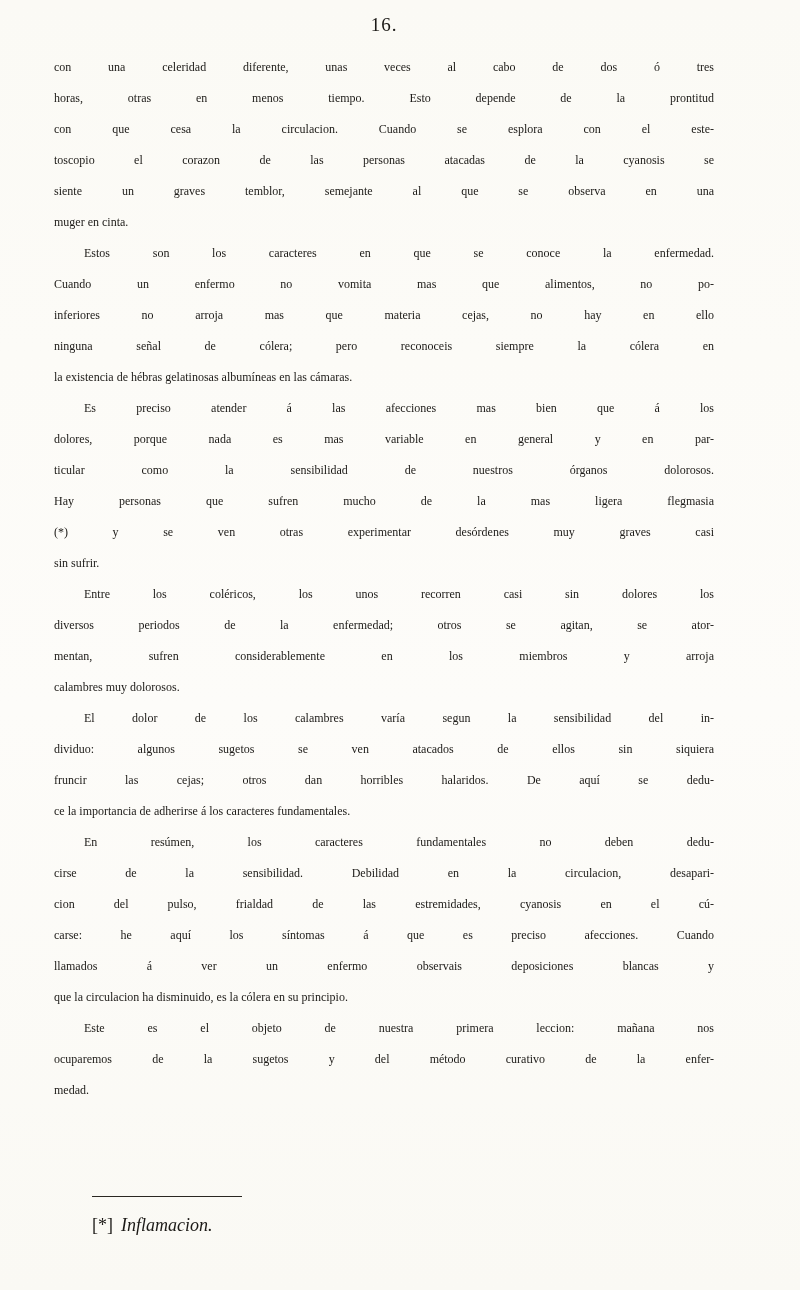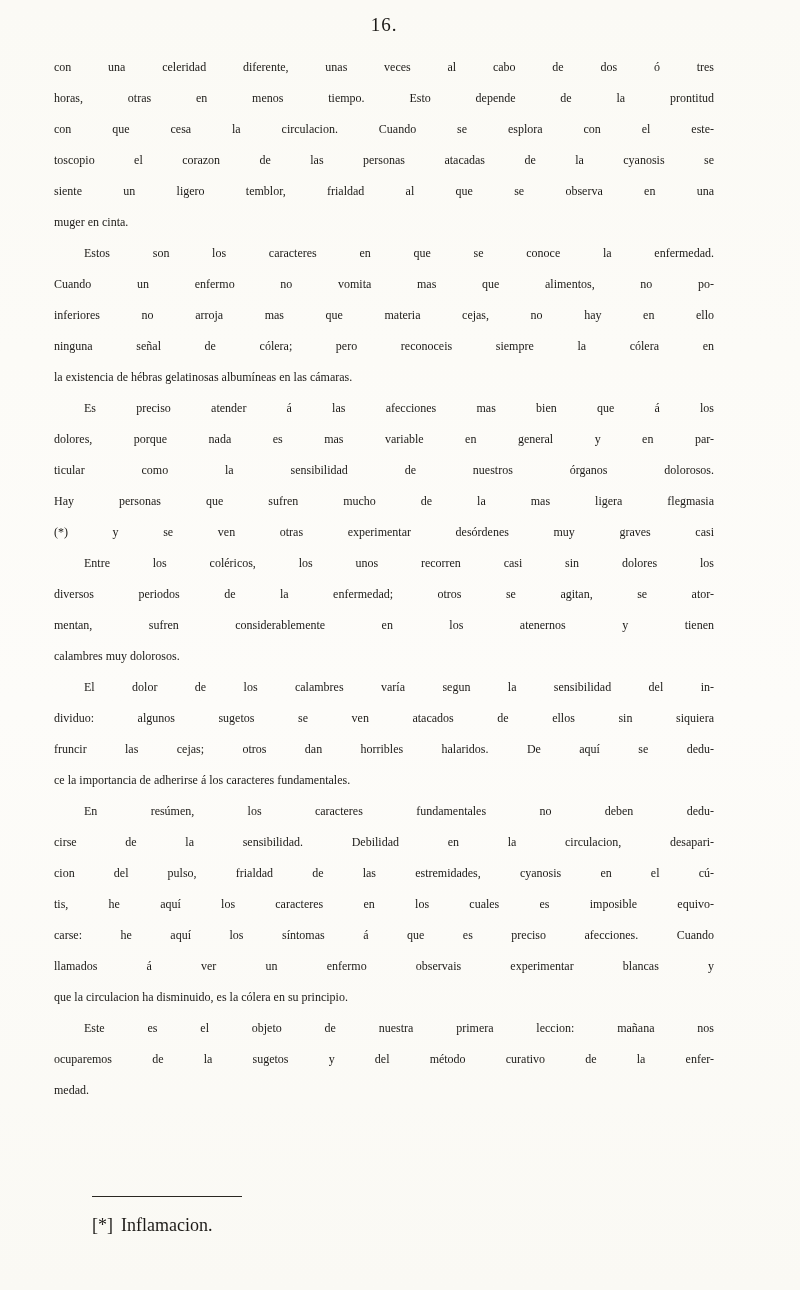--- a/index.html
+++ b/index.html
@@ -60,77 +60,78 @@
     margin-bottom: 16px;
   }
   .footnote-text {
     font-size: 18px;
     line-height: 24px;
   }
   .fn-marker {
     margin-right: 8px;
   }
   .fn-label {
+    font-style: italic;
   }
 </style>
 </head>
 <body>
 
 <div class="page">
 
   <div class="page-number">16.</div>
 
   <div class="textblock">
 
     <p class="para">
       <span class="line">con una celeridad diferente, unas veces al cabo de dos ó tres</span>
       <span class="line">horas, otras en menos tiempo. Esto depende de la prontitud</span>
       <span class="line">con que cesa la circulacion. Cuando se esplora con el este-</span>
       <span class="line">toscopio el corazon de las personas atacadas de la cyanosis se</span>
-      <span class="line">siente un ligero temblor, frialdad al que se observa en una</span>
+      <span class="line">siente un graves temblor, semejante al que se observa en una</span>
       <span class="line last">muger en cinta.</span>
     </p>
 
     <p class="para">
       <span class="line indent">Estos son los caracteres en que se conoce la enfermedad.</span>
       <span class="line">Cuando un enfermo no vomita mas que alimentos, no po-</span>
       <span class="line">inferiores no arroja mas que materia cejas, no hay en ello</span>
       <span class="line">ninguna señal de cólera; pero reconoceis siempre la cólera en</span>
       <span class="line last">la existencia de hébras gelatinosas albumíneas en las cámaras.</span>
     </p>
 
     <p class="para">
       <span class="line indent">Es preciso atender á las afecciones mas bien que á los</span>
       <span class="line">dolores, porque nada es mas variable en general y en par-</span>
       <span class="line">ticular como la sensibilidad de nuestros órganos dolorosos.</span>
       <span class="line">Hay personas que sufren mucho de la mas ligera flegmasia</span>
       <span class="line">(*) y se ven otras experimentar desórdenes muy graves casi</span>
+      <span class="line last">sin sufrir.</span>
     </p>
 
     <p class="para">
       <span class="line indent">Entre los coléricos, los unos recorren casi sin dolores los</span>
       <span class="line">diversos periodos de la enfermedad; otros se agitan, se ator-</span>
-      <span class="line">mentan, sufren considerablemente en los atenernos y tienen</span>
+      <span class="line">mentan, sufren considerablemente en los miembros y arroja</span>
       <span class="line last">calambres muy dolorosos.</span>
     </p>
 
     <p class="para">
       <span class="line indent">El dolor de los calambres varía segun la sensibilidad del in-</span>
       <span class="line">dividuo: algunos sugetos se ven atacados de ellos sin siquiera</span>
       <span class="line">fruncir las cejas; otros dan horribles halaridos. De aquí se dedu-</span>
       <span class="line last">ce la importancia de adherirse á los caracteres fundamentales.</span>
     </p>
 
     <p class="para">
       <span class="line indent">En resúmen, los caracteres fundamentales no deben dedu-</span>
       <span class="line">cirse de la sensibilidad. Debilidad en la circulacion, desapari-</span>
       <span class="line">cion del pulso, frialdad de las estremidades, cyanosis en el cú-</span>
-      <span class="line">tis, he aquí los caracteres en los cuales es imposible equivo-</span>
       <span class="line">carse: he aquí los síntomas á que es preciso afecciones. Cuando</span>
-      <span class="line">llamados á ver un enfermo observais experimentar blancas y</span>
+      <span class="line">llamados á ver un enfermo observais deposiciones blancas y</span>
       <span class="line last">que la circulacion ha disminuido, es la cólera en su principio.</span>
     </p>
 
     <p class="para">
       <span class="line indent">Este es el objeto de nuestra primera leccion: mañana nos</span>
       <span class="line">ocuparemos de la sugetos y del método curativo de la enfer-</span>
       <span class="line last">medad.</span>
     </p>
 
   </div>

